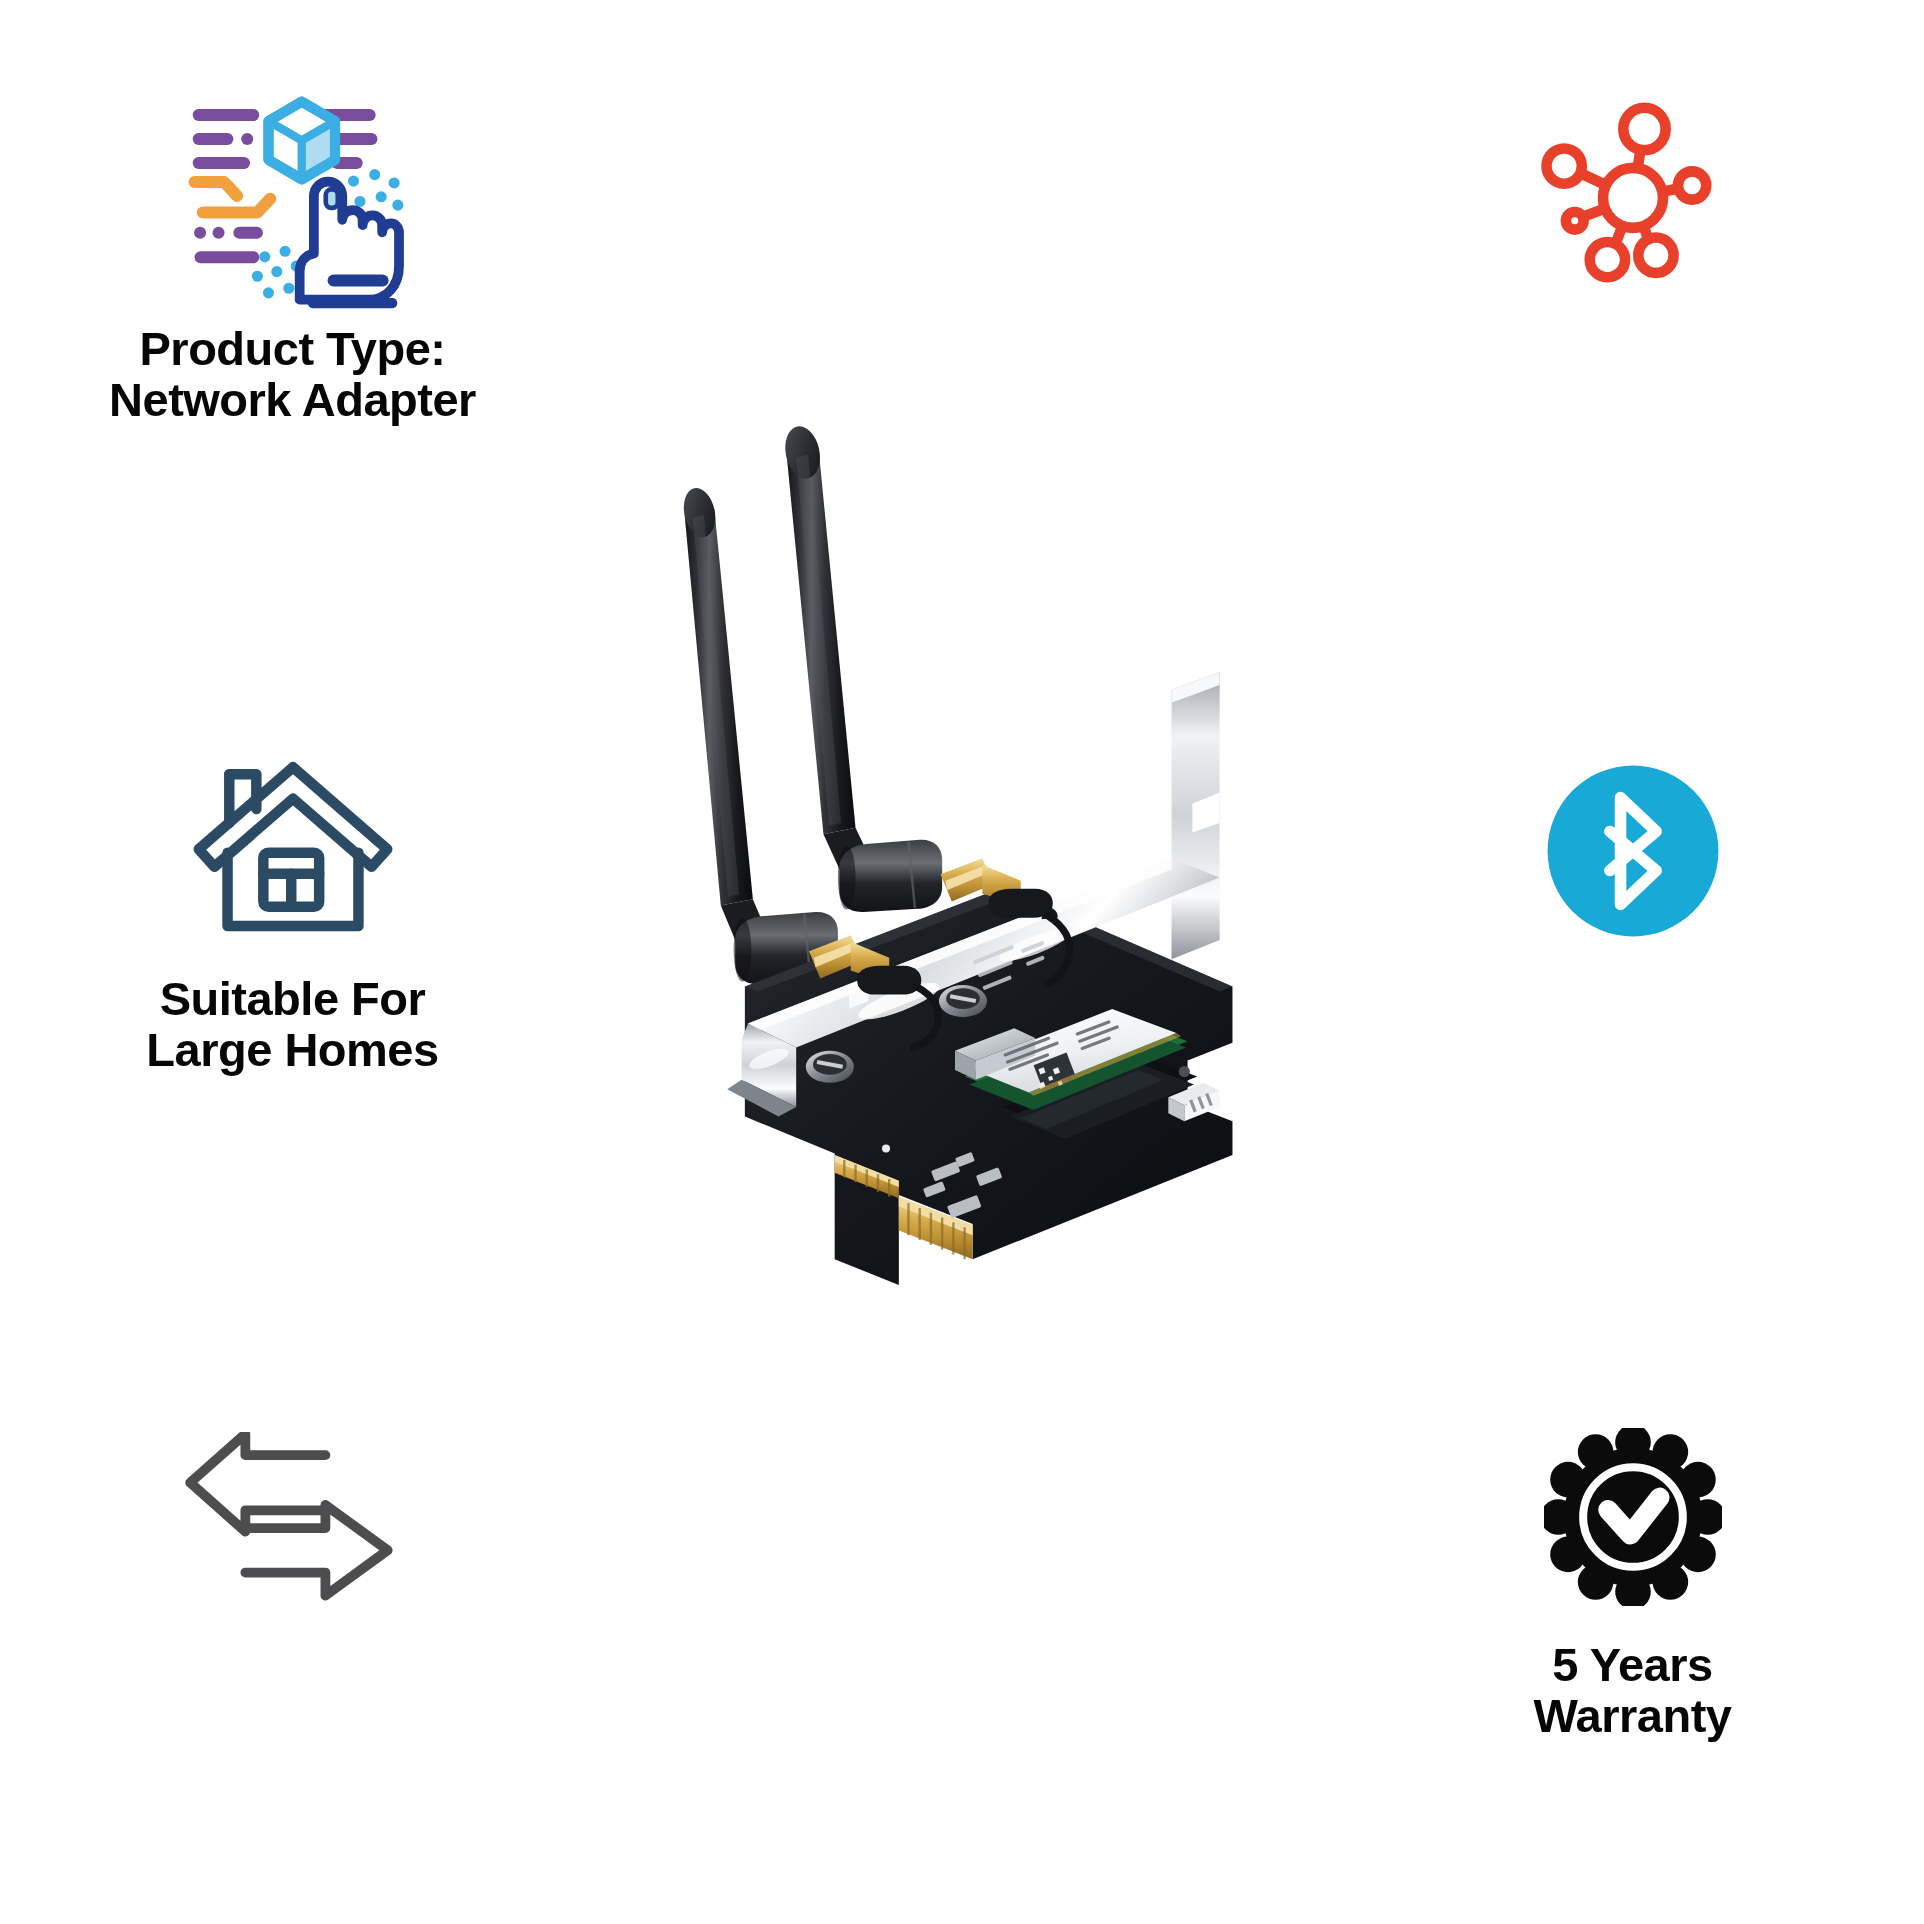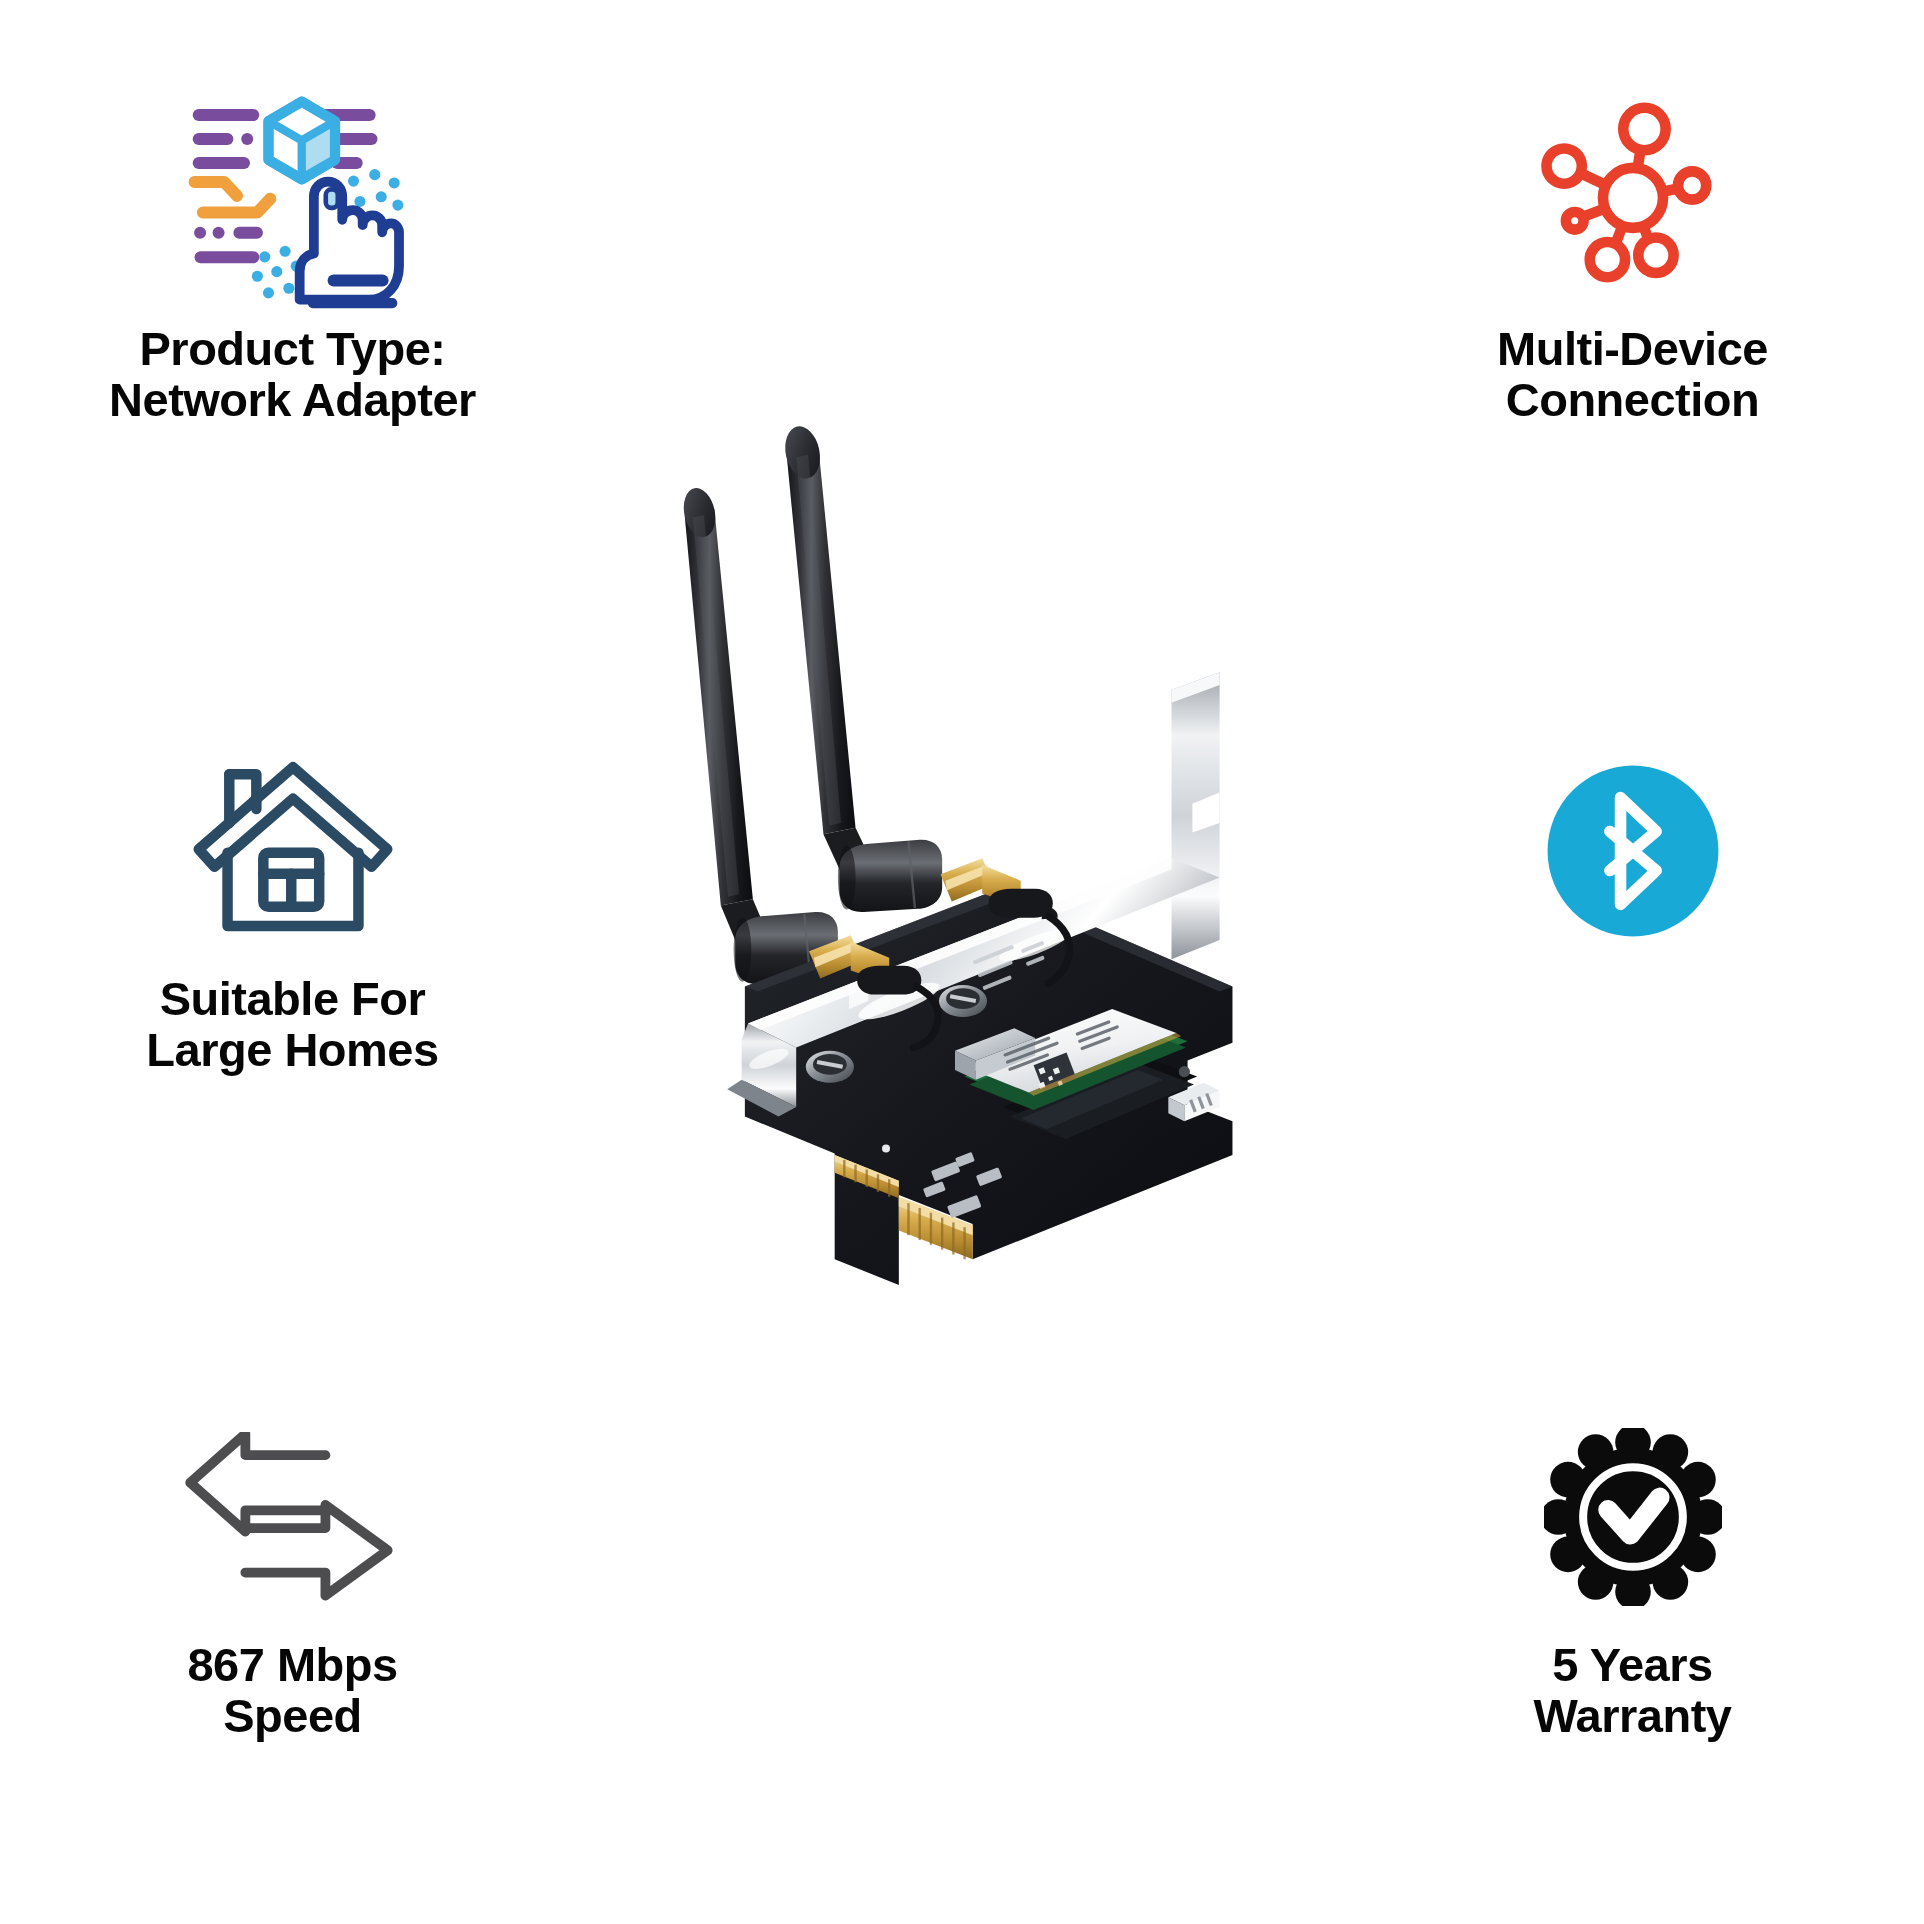--- a/index.html
+++ b/index.html
@@ -194,22 +194,20 @@
       <div class="icon-wrap">
         <svg viewBox="0 0 250 190" width="223" height="169" aria-hidden="true">
           <g fill="none" stroke="#4D4D4F" stroke-width="11" stroke-linejoin="round" stroke-linecap="round">
 
             <path d="M162 26 H72 V2 L10 57 L72 112 V88 H162"></path>
 
             <path d="M72 108 H162 V82 L232 133 L162 184 V158 H72"></path>
           </g>
         </svg>
       </div>
-      <div class="label">867 Mbps
-Speed</div>
     </div>
   </div>
 
   <div class="col col-right">
 
     <div class="feature f-pos-1">
       <div class="icon-wrap">
         <svg viewBox="0 0 240 230" width="212" height="203" aria-hidden="true">
           <g stroke="#E8402A" stroke-width="12" fill="none" stroke-linecap="round">
 
@@ -224,22 +222,20 @@
             <circle cx="120" cy="112" r="34"></circle>
             <circle cx="133" cy="34" r="24"></circle>
             <circle cx="42" cy="76" r="20"></circle>
             <circle cx="187" cy="98" r="16"></circle>
             <circle cx="54" cy="138" r="10"></circle>
             <circle cx="91" cy="182" r="20"></circle>
             <circle cx="146" cy="177" r="20"></circle>
           </g>
         </svg>
       </div>
-      <div class="label">Multi-Device
-Connection</div>
     </div>
 
     <div class="feature f-pos-2">
       <div class="icon-wrap">
         <svg viewBox="0 0 200 200" width="178" height="178" aria-hidden="true">
           <circle cx="100" cy="100" r="96" fill="#18A9D7"></circle>
           <path d="M86 40 L86 160 L126 122 L74 78 M74 122 L126 78 L86 40" fill="none" stroke="#FFFFFF" stroke-width="13" stroke-linejoin="round" stroke-linecap="round"></path>
         </svg>
       </div>
     </div>

